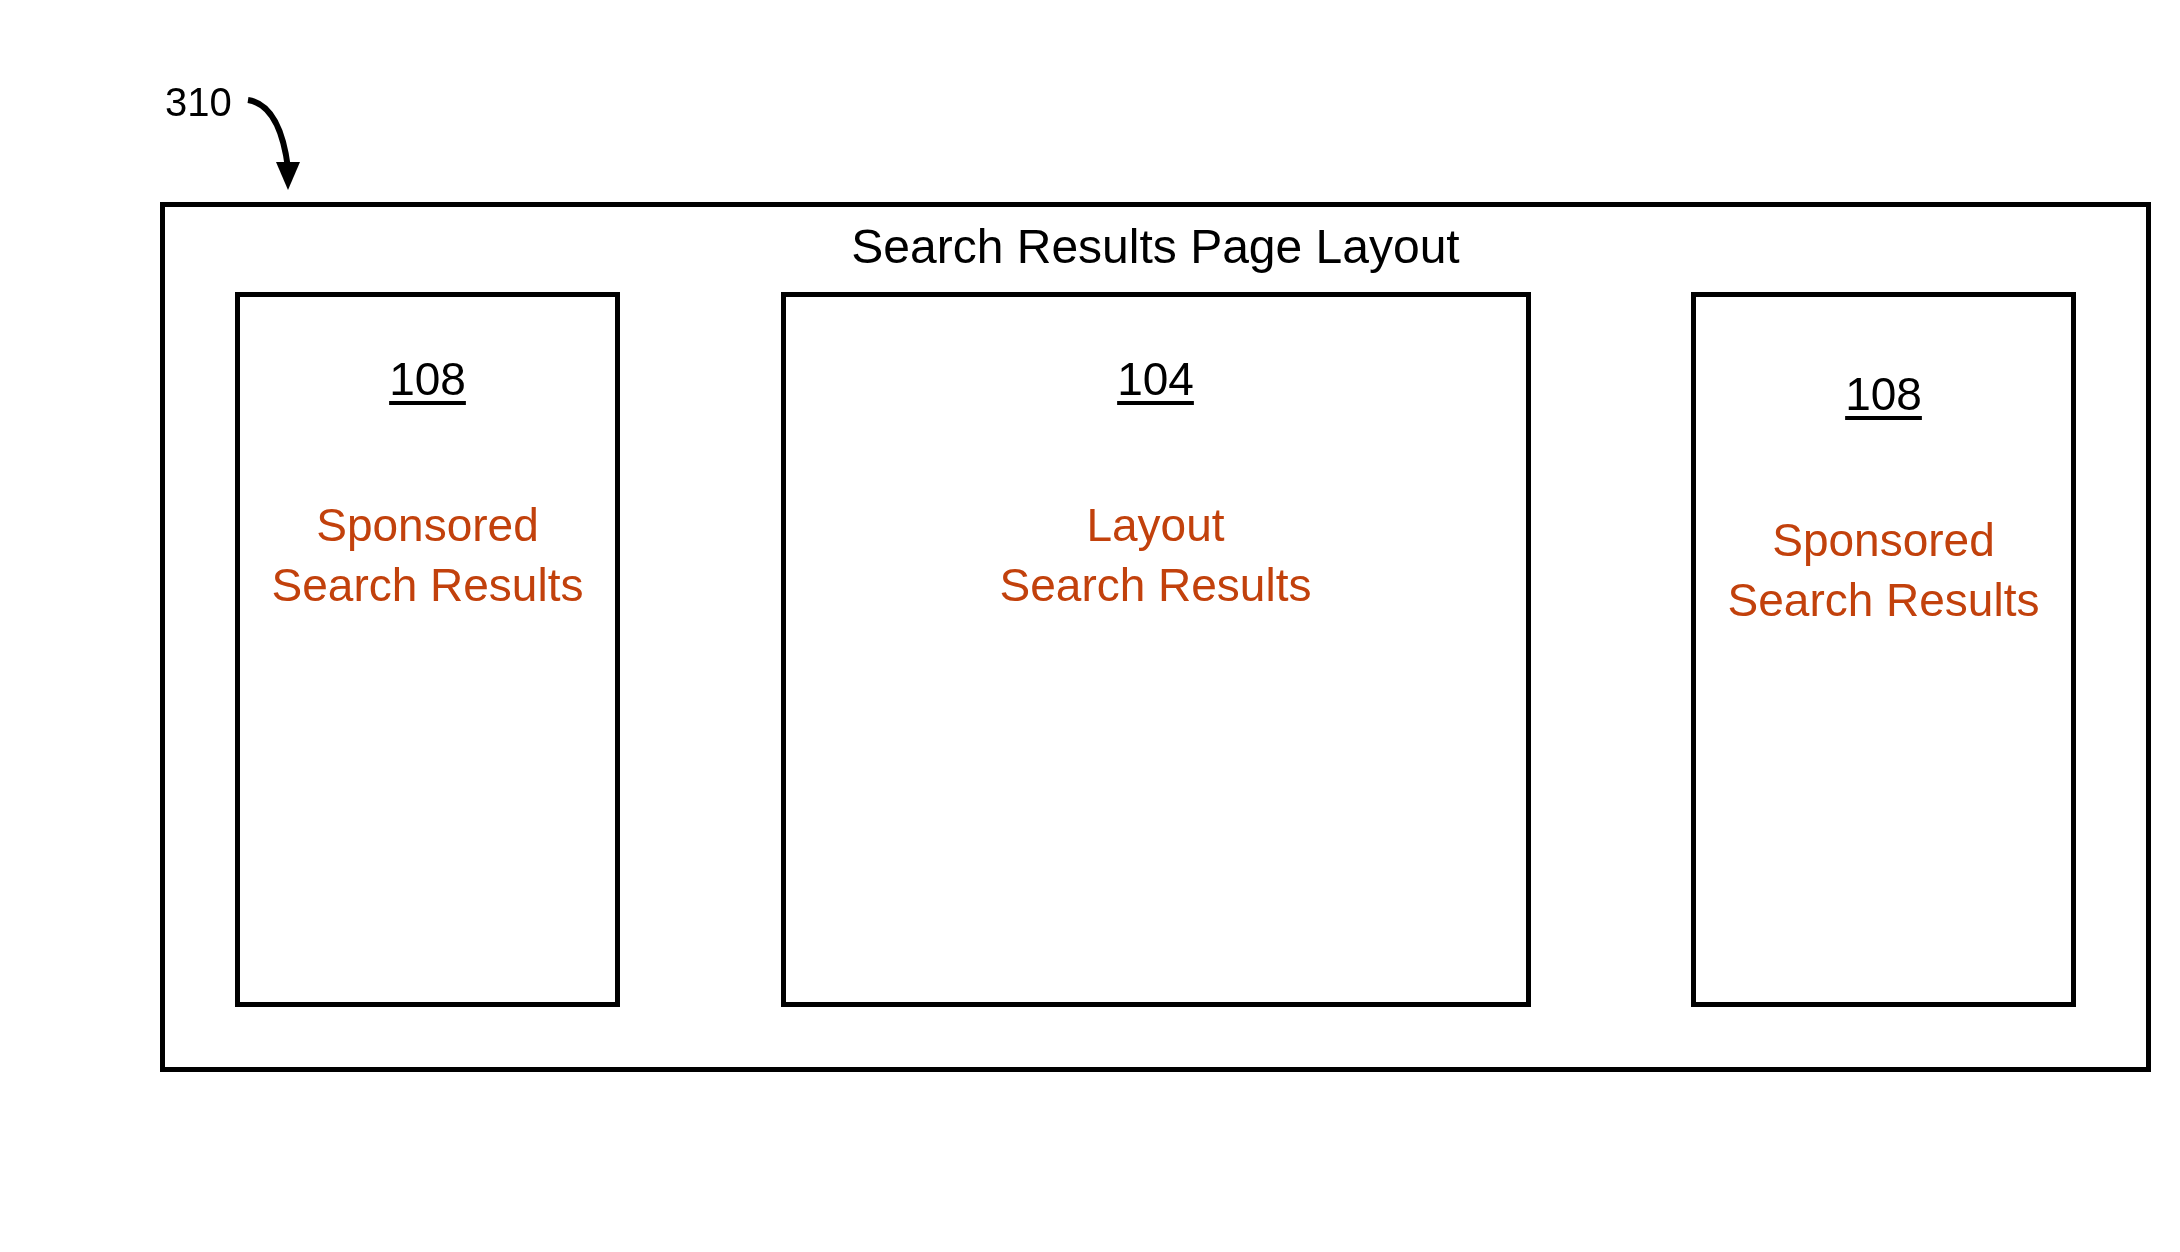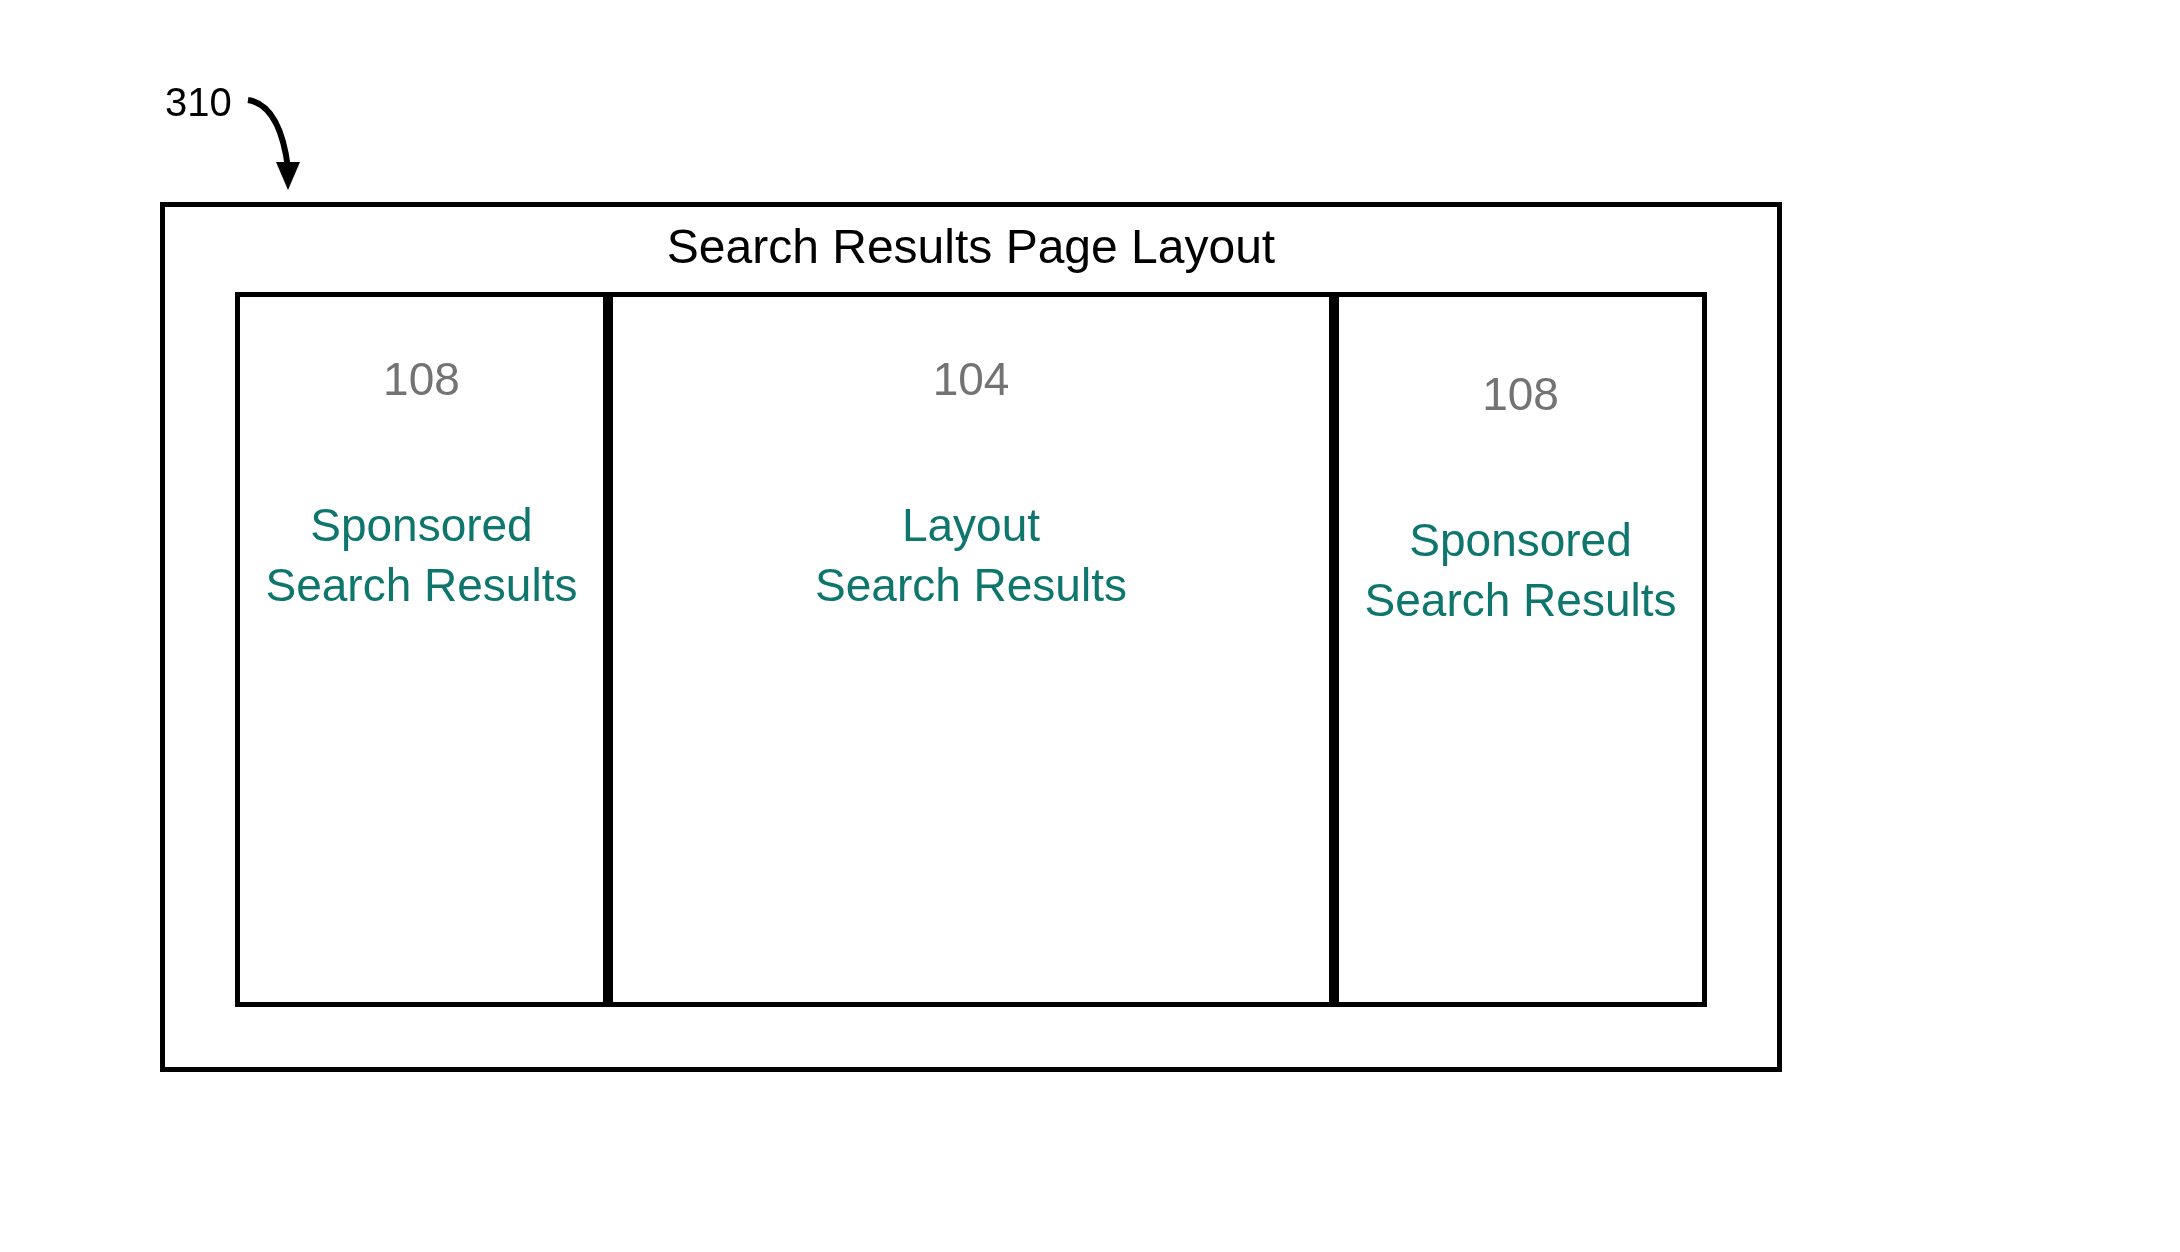--- a/index.html
+++ b/index.html
@@ -23,21 +23,21 @@
     }
     .arrow-svg {
       position: absolute;
       top: 90px;
       left: 240px;
     }
     .outer-container {
       position: absolute;
       top: 202px;
       left: 160px;
-      width: 1622px;
+      width: 1991px;
       height: 870px;
       border: 5px solid #000;
       background: #fff;
     }
     .title {
       text-align: center;
       font-size: 48px;
       padding: 12px 0 8px 0;
       color: #000;
     }
@@ -63,29 +63,30 @@
       width: 750px;
       height: 715px;
     }
     .panel-right {
       width: 385px;
       height: 715px;
       padding-top: 70px;
     }
     .ref-num {
       font-size: 46px;
+      text-decoration: underline;
       text-underline-offset: 6px;
-      color: #737373;
+      color: #000000;
       margin-bottom: 90px;
     }
     .panel-label {
       font-size: 46px;
       text-align: center;
       line-height: 1.3;
-      color: #0f766e;
+      color: #c2410c;
     }
   </style>
 </head>
 <body>
 
 <div class="figure-label">310</div>
 
 <svg class="arrow-svg" width="80" height="110" viewBox="0 0 80 110">
   <path d="M 8 10 Q 40 15 48 78" stroke="#000" stroke-width="6" fill="none"></path>
   <polygon points="48,100 36,72 60,72" fill="#000"></polygon>

